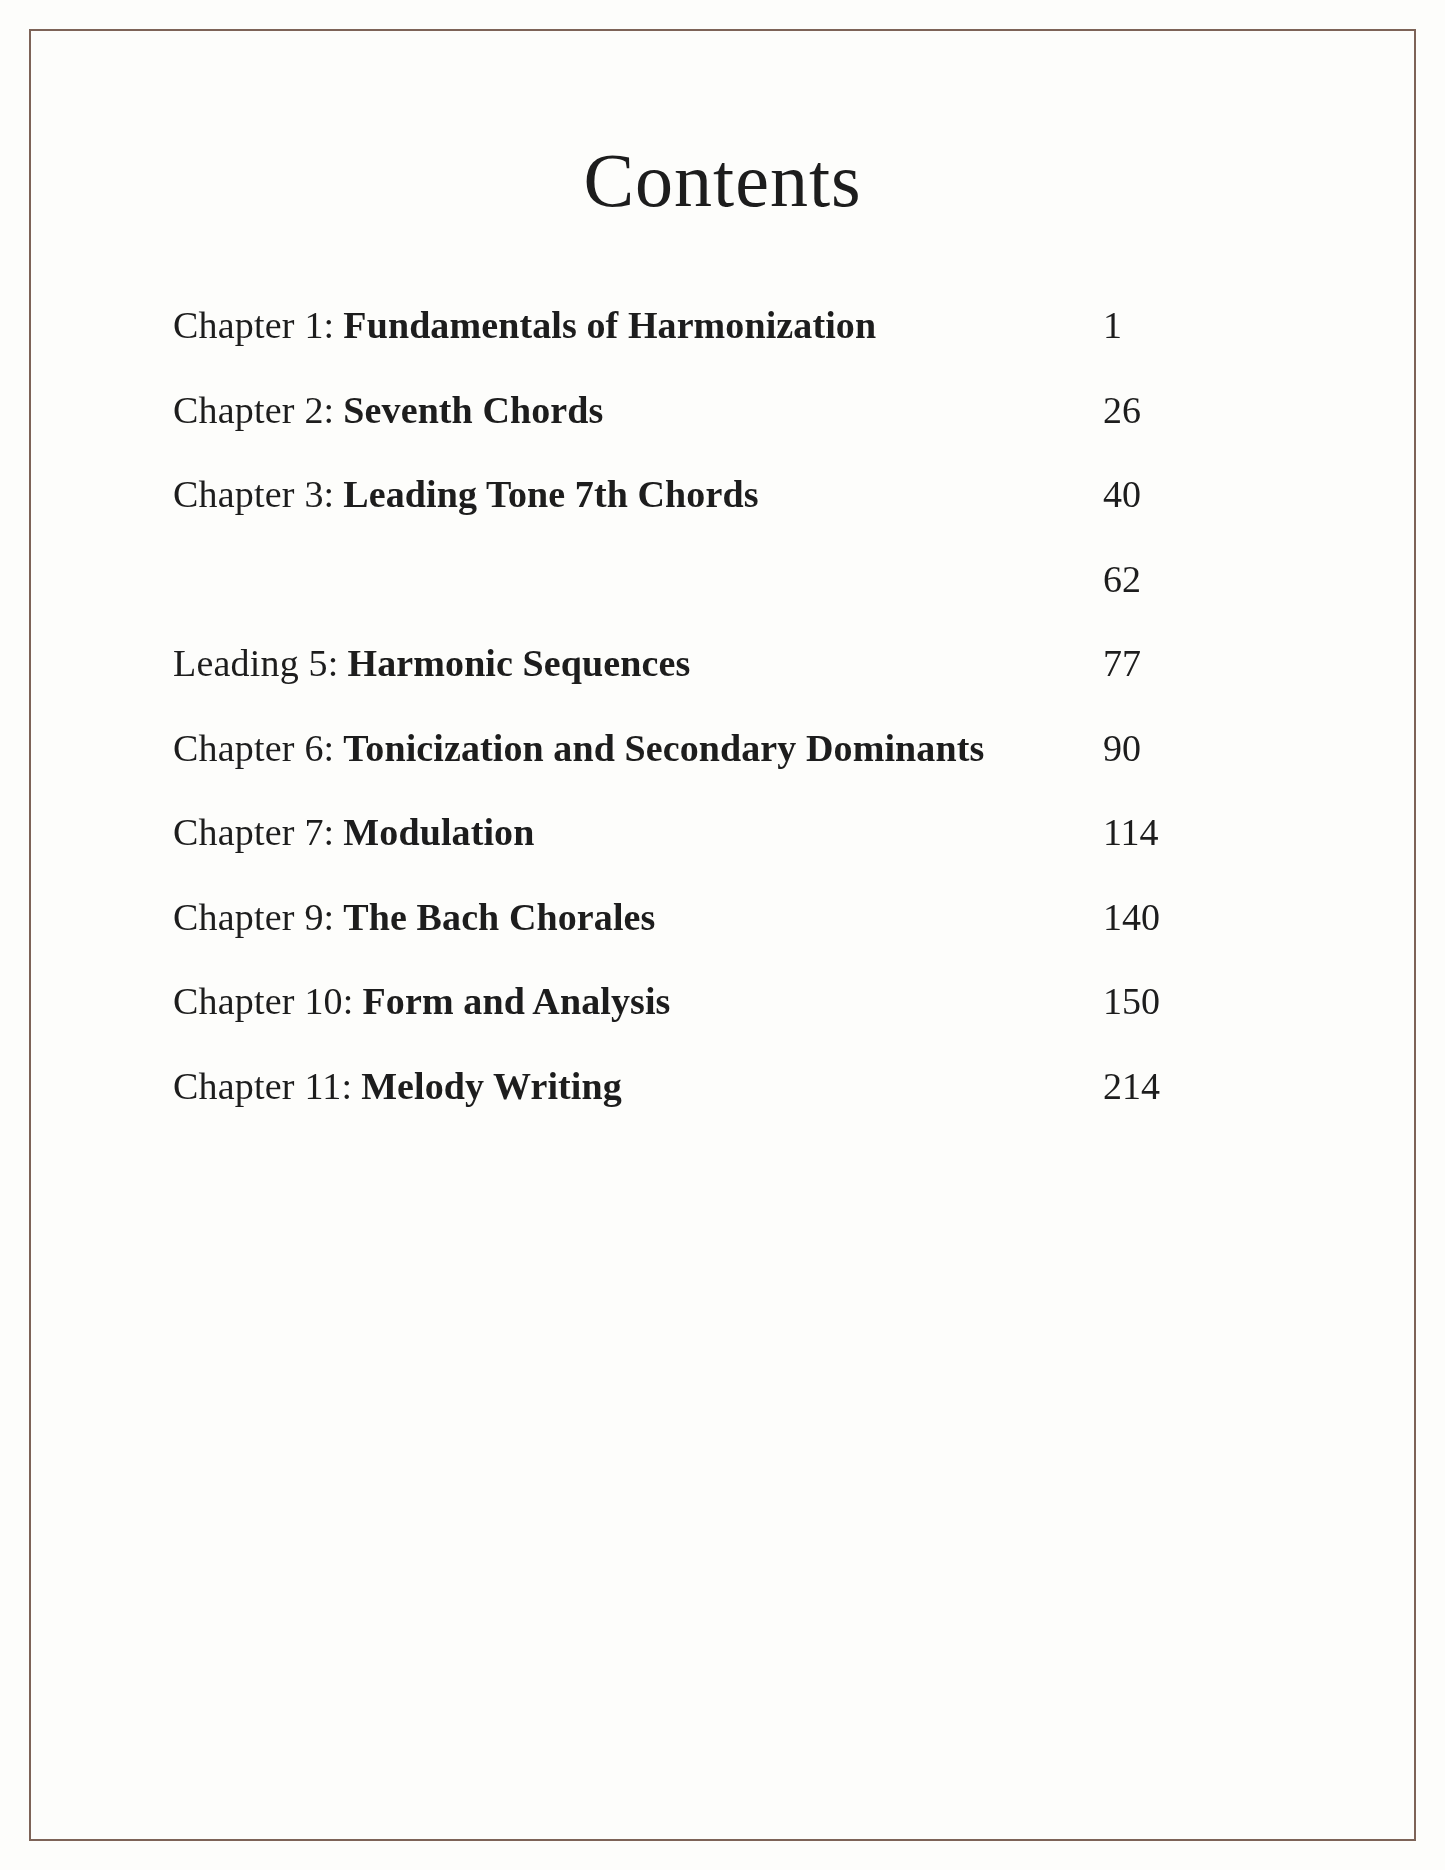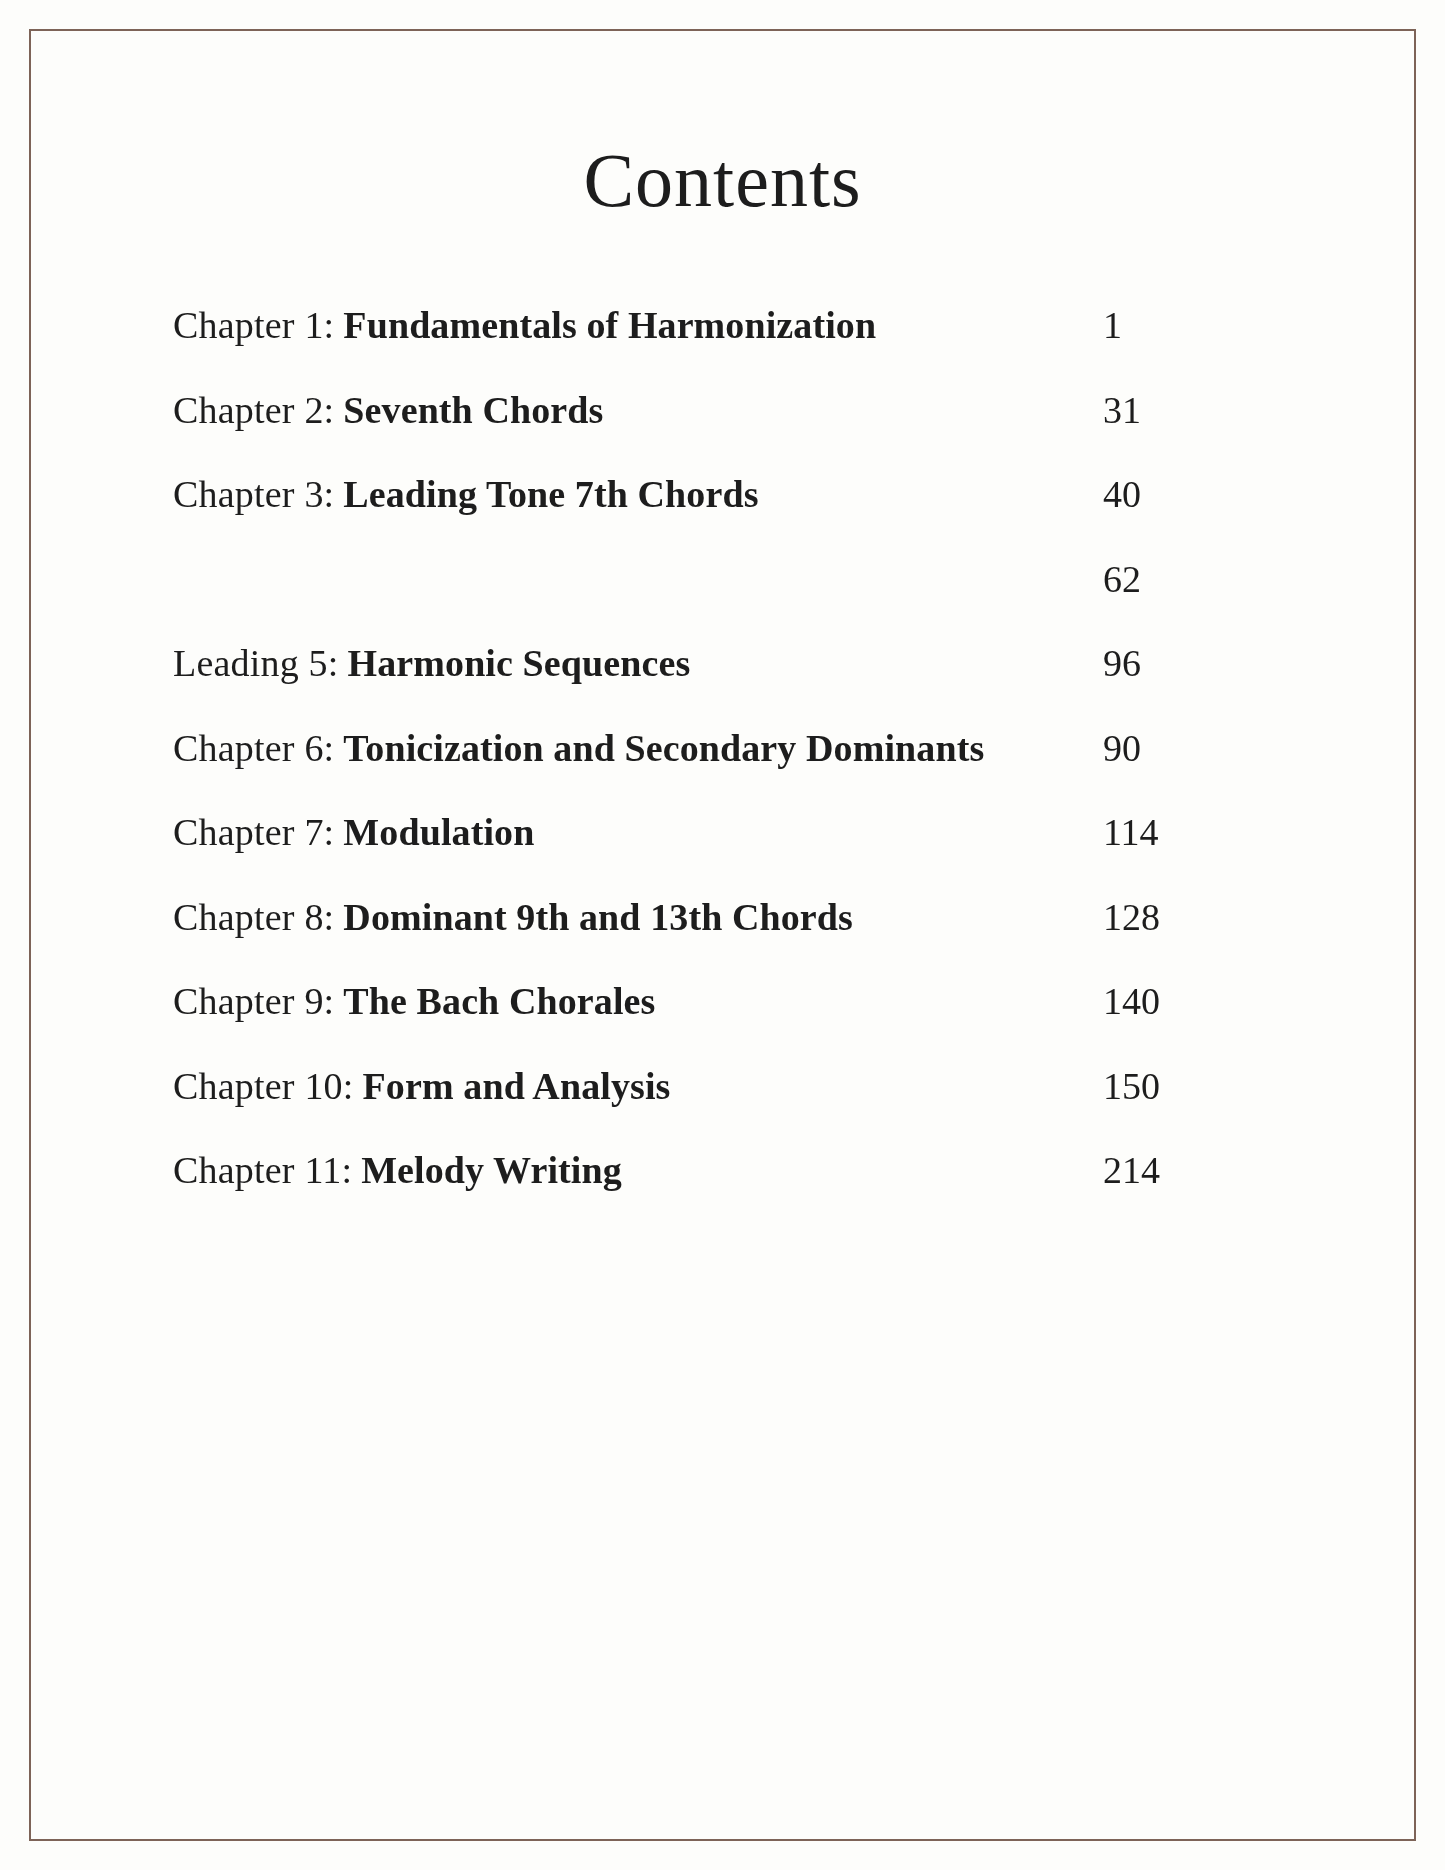--- a/index.html
+++ b/index.html
@@ -98,44 +98,40 @@
     <h1 id="contents-title">Contents</h1>
 
     <div id="toc-list">
 
     <div class="toc-row">
           <div class="toc-entry"><span class="chapter-label">Chapter 1:</span><span class="chapter-title">Fundamentals of Harmonization</span></div>
           <div class="toc-page">1</div>
         </div>
         <div class="toc-row">
           <div class="toc-entry"><span class="chapter-label">Chapter 2:</span><span class="chapter-title">Seventh Chords</span></div>
-          <div class="toc-page">31</div>
+          <div class="toc-page">26</div>
         </div>
         <div class="toc-row">
           <div class="toc-entry"><span class="chapter-label">Chapter 3:</span><span class="chapter-title">Leading Tone 7th Chords</span></div>
           <div class="toc-page">40</div>
         </div>
         <div class="toc-row">
           <div class="toc-page">62</div>
         </div>
         <div class="toc-row">
           <div class="toc-entry"><span class="chapter-label">Leading 5:</span><span class="chapter-title">Harmonic Sequences</span></div>
-          <div class="toc-page">96</div>
+          <div class="toc-page">77</div>
         </div>
         <div class="toc-row">
           <div class="toc-entry"><span class="chapter-label">Chapter 6:</span><span class="chapter-title">Tonicization and Secondary Dominants</span></div>
           <div class="toc-page">90</div>
         </div>
         <div class="toc-row">
           <div class="toc-entry"><span class="chapter-label">Chapter 7:</span><span class="chapter-title">Modulation</span></div>
           <div class="toc-page">114</div>
-        </div>
-        <div class="toc-row">
-          <div class="toc-entry"><span class="chapter-label">Chapter 8:</span><span class="chapter-title">Dominant 9th and 13th Chords</span></div>
-          <div class="toc-page">128</div>
         </div>
         <div class="toc-row">
           <div class="toc-entry"><span class="chapter-label">Chapter 9:</span><span class="chapter-title">The Bach Chorales</span></div>
           <div class="toc-page">140</div>
         </div>
         <div class="toc-row">
           <div class="toc-entry"><span class="chapter-label">Chapter 10:</span><span class="chapter-title">Form and Analysis</span></div>
           <div class="toc-page">150</div>
         </div>
         <div class="toc-row">

